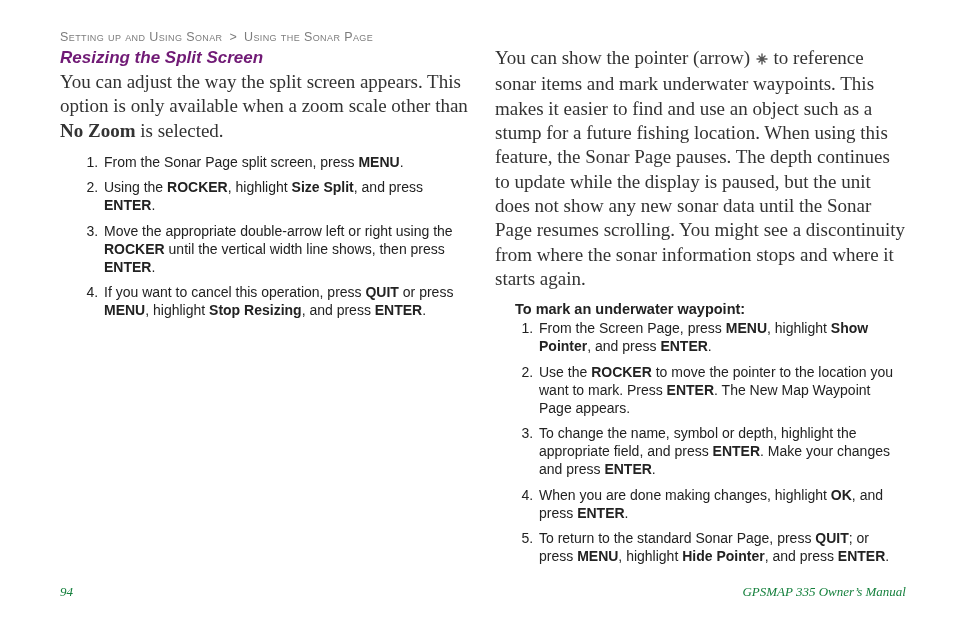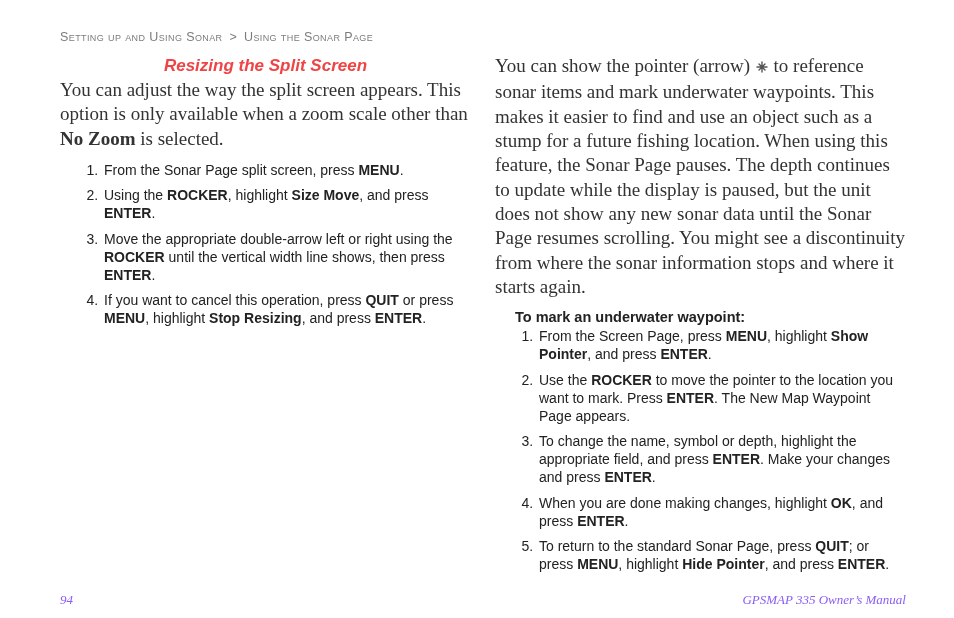--- a/index.html
+++ b/index.html
@@ -16,40 +16,38 @@
     color: #222;
     display: flex;
     flex-direction: column;
   }
   .breadcrumb {
     font-family: Arial, Helvetica, sans-serif;
     font-variant: small-caps;
     color: #7c7c7c;
     font-size: 12.5px;
     letter-spacing: 0.4px;
-    margin-bottom: 8px;
   }
   .breadcrumb .sep { margin: 0 3px; color:#7c7c7c; }
   .cols {
     display: flex;
     gap: 24px;
     flex: 1;
   }
   .col {
     flex: 1;
     min-width: 0;
   }
   h2 {
     font-family: Arial, Helvetica, sans-serif;
     font-style: italic;
     font-weight: 700;
     font-size: 17px;
     margin: 4px 0 2px 0;
-    color: #ef4444;
-    text-align: center;
+    color: #701a75;
   }
   p.body {
     font-size: 19px;
     line-height: 1.28;
     margin: 2px 0 10px 0;
     color: #333;
   }
   .subhead {
     font-family: Arial, Helvetica, sans-serif;
     font-weight: 700;
@@ -68,21 +66,21 @@
   ol.steps li {
     margin-bottom: 7px;
     padding-left: 2px;
   }
   .b { font-weight: 700; }
   .footer {
     display: flex;
     justify-content: space-between;
     font-family: "Times New Roman", serif;
     font-style: italic;
-    color: #8b5cf6;
+    color: #15803d;
     font-size: 13px;
     margin-top: auto;
     padding-top: 12px;
   }
   .pointer-icon {
     display: inline-block;
     vertical-align: -2px;
   }
   .pointer-icon svg { stroke:#555; stroke-width:1.4; fill:none; }
 </style>
@@ -103,21 +101,21 @@
       <h2>Resizing the Split Screen</h2>
       <p class="body">
         <span>You can adjust the way the split screen appears. This option is only available when a zoom scale other than </span><span class="b">No Zoom</span><span> is selected.</span>
       </p>
 
       <ol class="steps">
         <li>
           <span>From the Sonar Page split screen, press </span><span class="b">MENU</span><span>.</span>
         </li>
         <li>
-          <span>Using the </span><span class="b">ROCKER</span><span>, highlight </span><span class="b">Size Move</span><span>, and press </span><span class="b">ENTER</span><span>.</span>
+          <span>Using the </span><span class="b">ROCKER</span><span>, highlight </span><span class="b">Size Split</span><span>, and press </span><span class="b">ENTER</span><span>.</span>
         </li>
         <li>
           <span>Move the appropriate double-arrow left or right using the </span><span class="b">ROCKER</span><span> until the vertical width line shows, then press </span><span class="b">ENTER</span><span>.</span>
         </li>
         <li>
           <span>If you want to cancel this operation, press </span><span class="b">QUIT</span><span> or press </span><span class="b">MENU</span><span>, highlight </span><span class="b">Stop Resizing</span><span>, and press </span><span class="b">ENTER</span><span>.</span>
         </li>
       </ol>
     </div>
 

